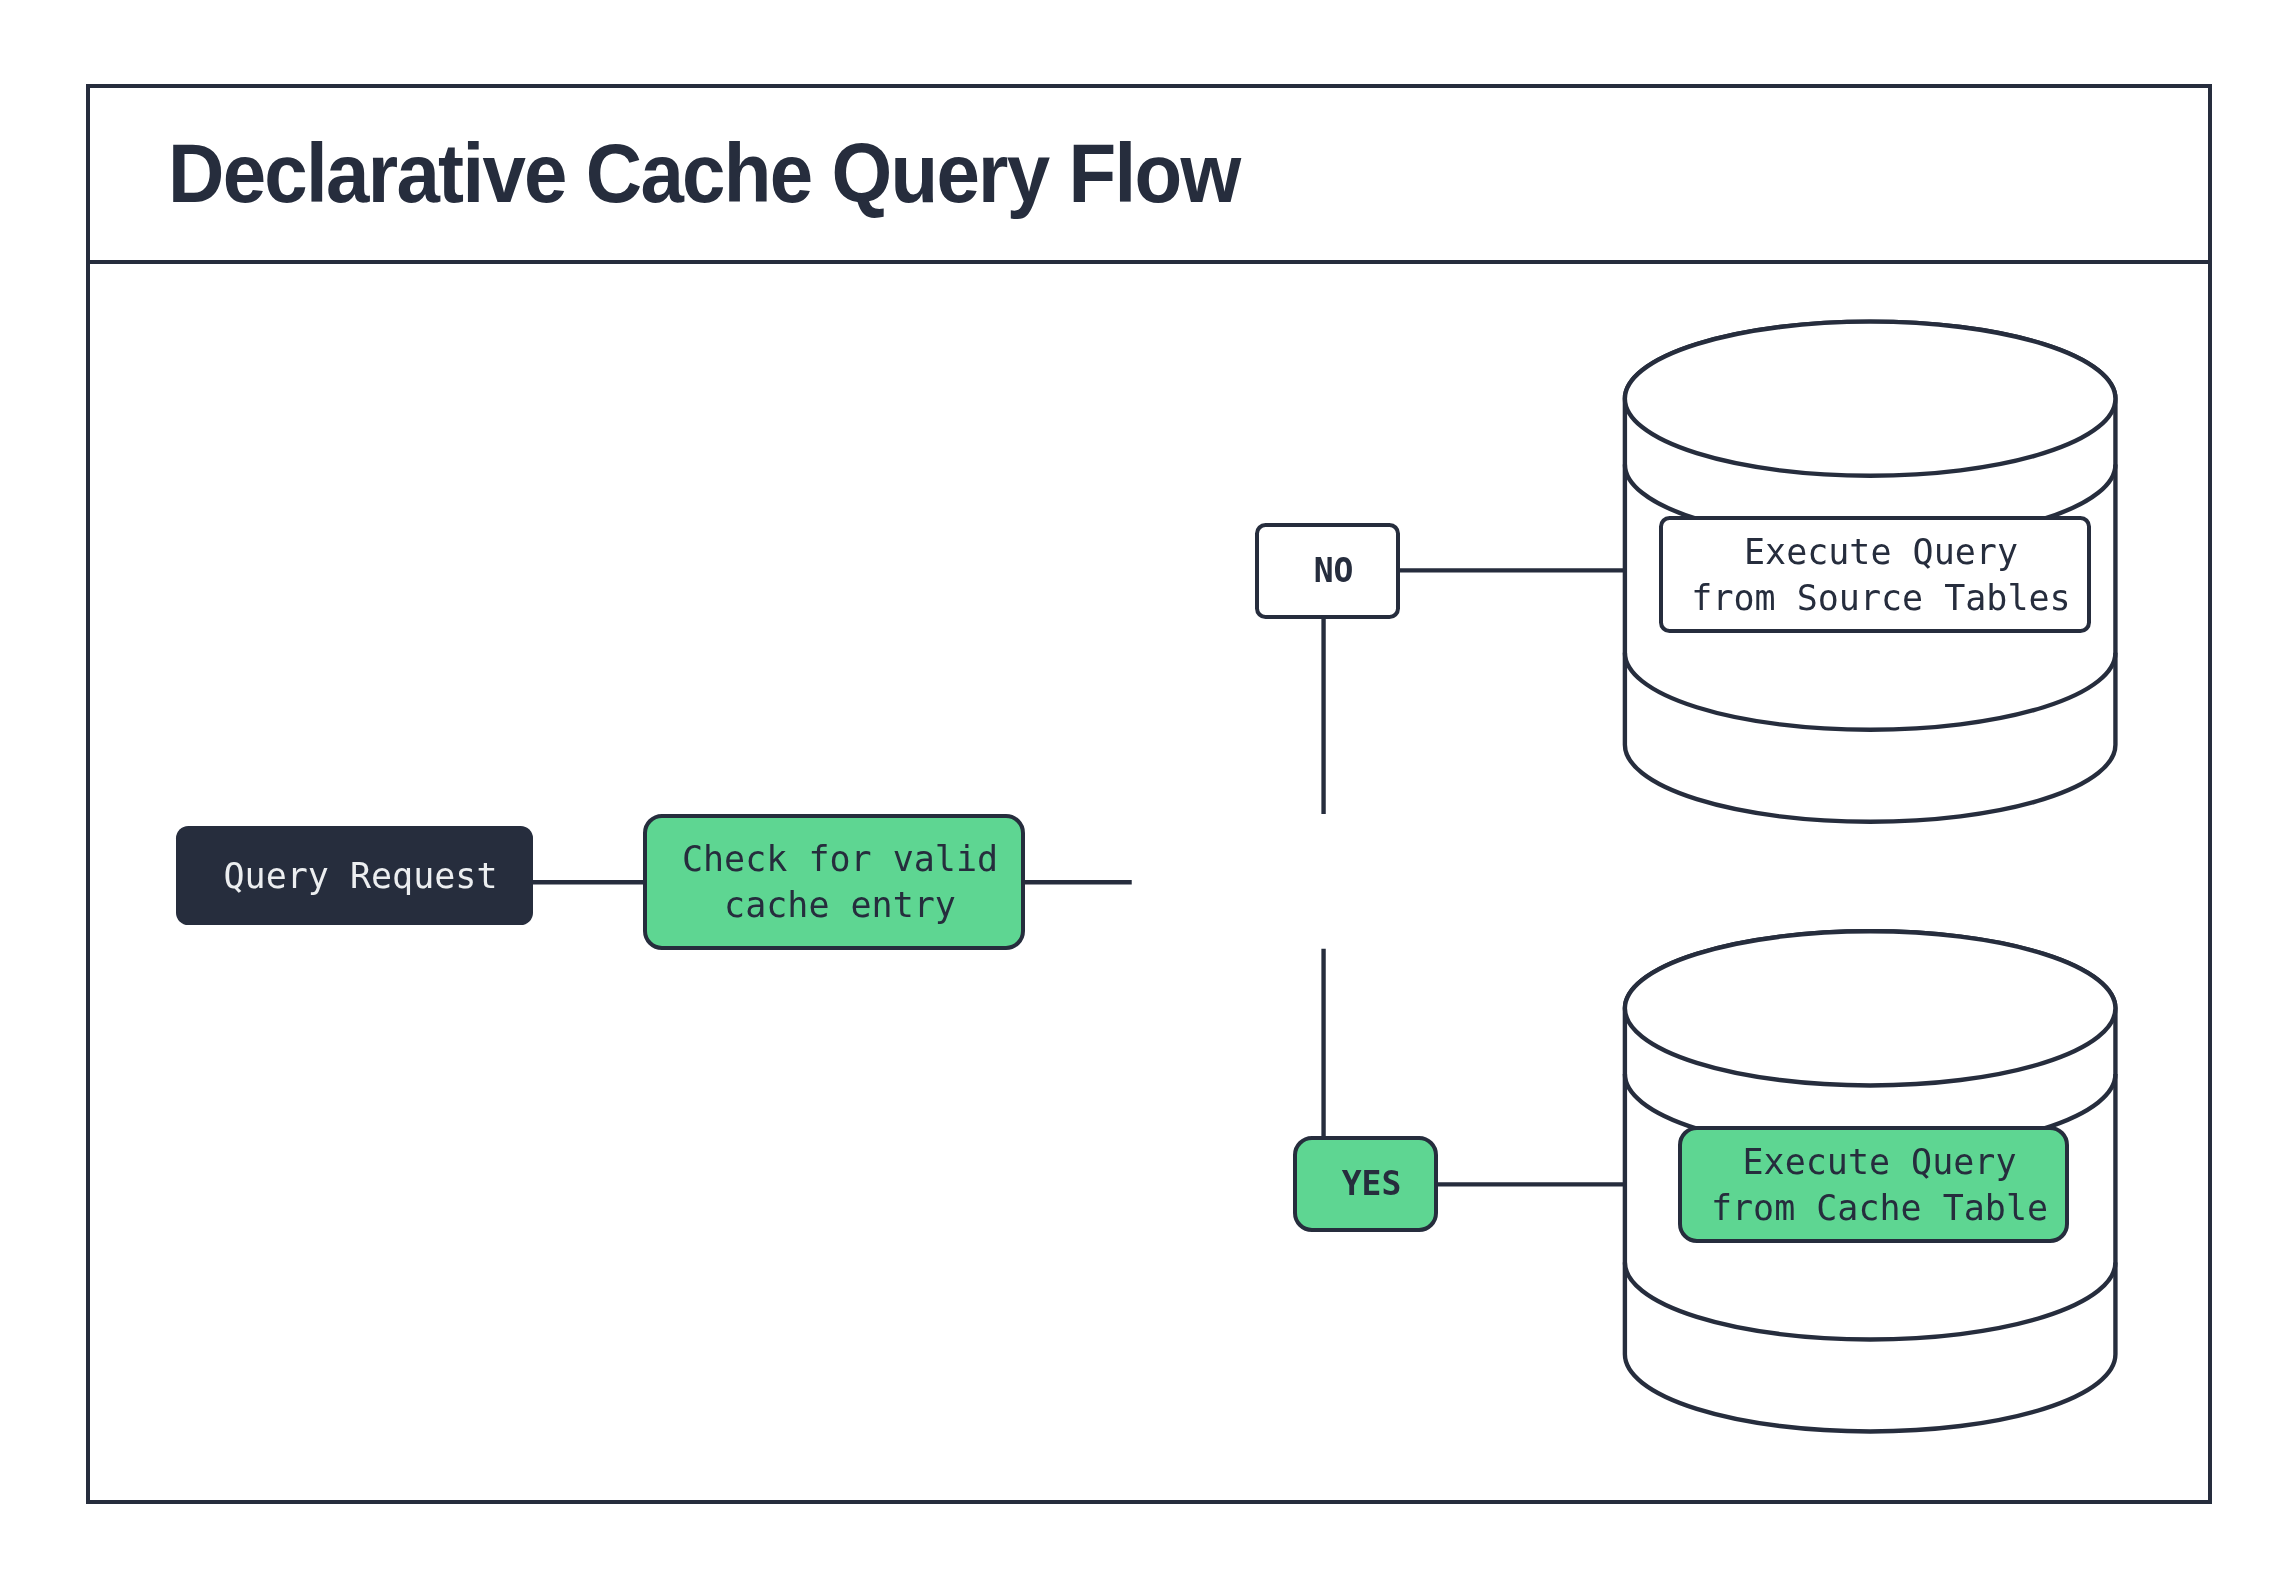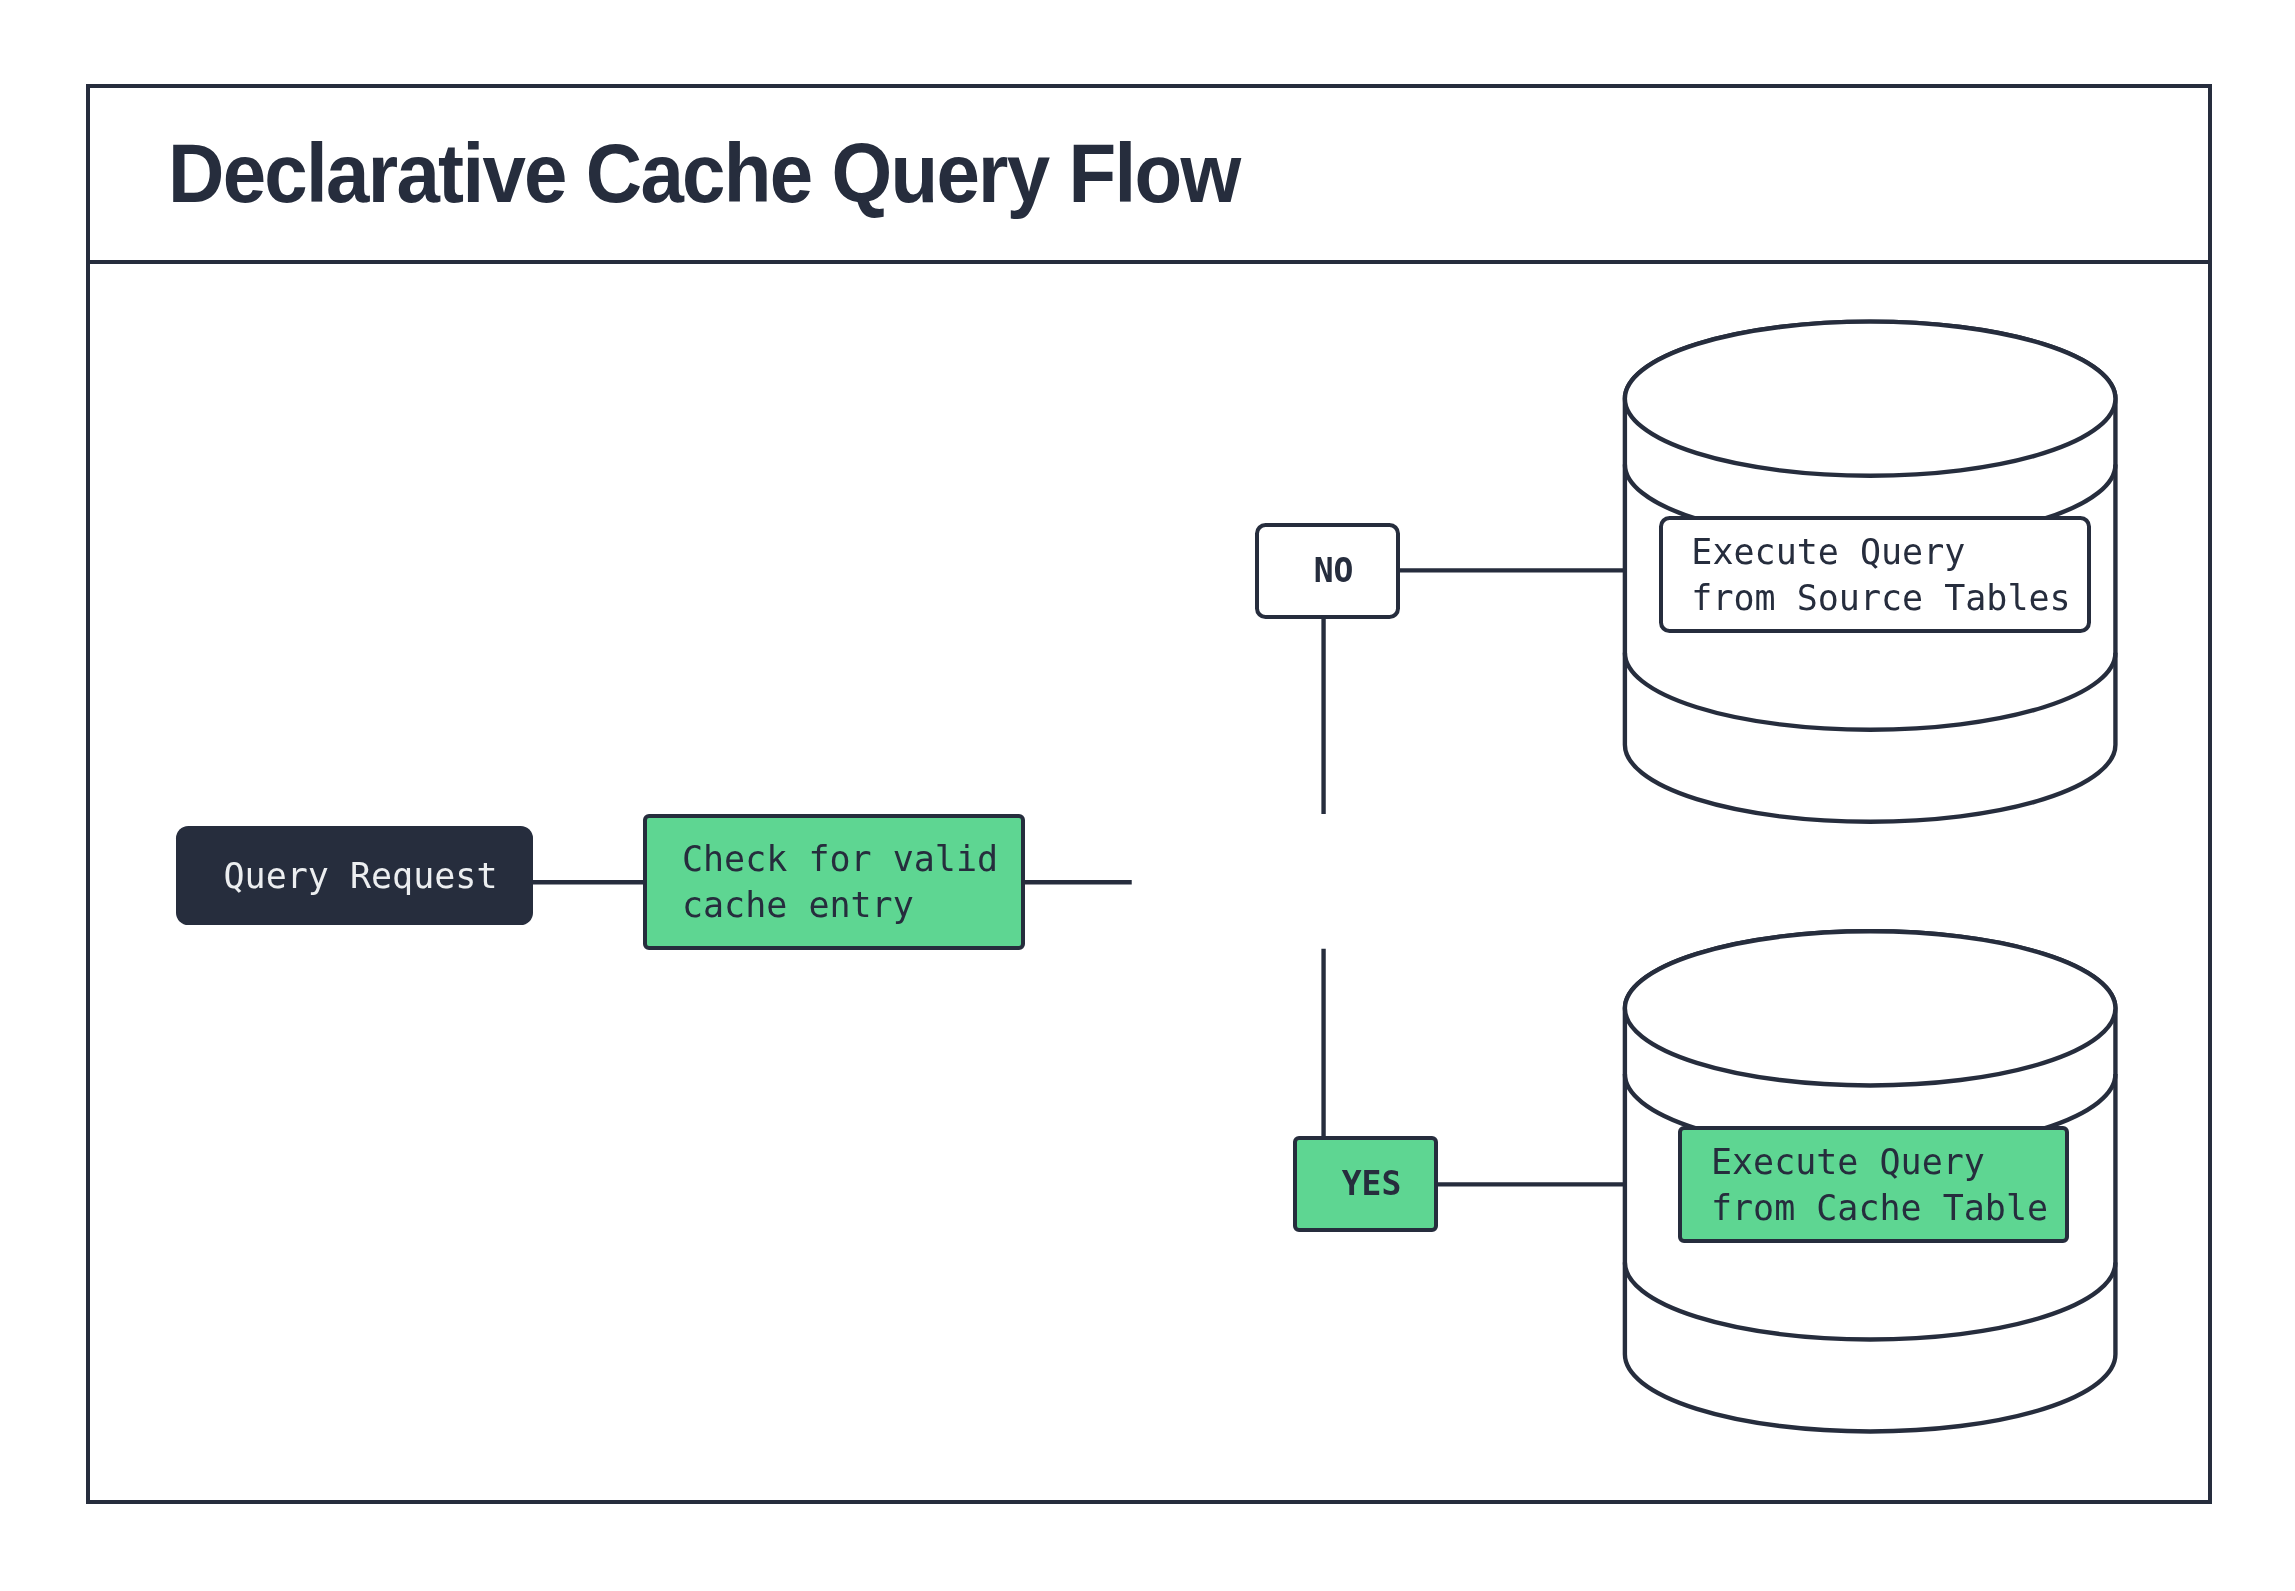--- a/index.html
+++ b/index.html
@@ -35,25 +35,25 @@
     white-space:nowrap;
   }
   
   #diagram-svg{position:absolute;left:0;top:0;z-index:1;}
   #diagram-svg line{stroke:var(--dark);stroke-width:5;}
   #diagram-svg .cyl-body{fill:var(--white);stroke:var(--dark);stroke-width:5;}
   #diagram-svg .cyl-arc{fill:none;stroke:var(--dark);stroke-width:5;}
   
   .node{
     position:absolute;z-index:2;box-sizing:border-box;
-    display:flex;align-items:center;justify-content:center;text-align:left;
+    display:flex;align-items:center;justify-content:center;text-align:center;
     font-size:35px;line-height:46px;white-space:pre-line;padding-left:12px;
   }
   .node-dark{background:var(--dark);color:var(--light);border-radius:12.3px;}
-  .node-green{background:var(--green);color:var(--dark);border:4.4px solid var(--dark);border-radius:6px;}
+  .node-green{background:var(--green);color:var(--dark);border:4.4px solid var(--dark);border-radius:19px;}
   .node-white{background:var(--white);color:var(--dark);border:4.4px solid var(--dark);border-radius:10.5px;}
   .node-small{font-weight:bold;font-size:33px;}
   #query-box   {left:176px; top:826px;  width:357px;height:99px;}
   #check-box   {left:643px; top:814px;  width:382px;height:136px;}
   #decision-box{left:1130px;top:812px;  width:411px;height:138px;}
   #no-box      {left:1255px;top:523px;  width:145px;height:96px;}
   #yes-box     {left:1255px;top:1136px; width:145px;height:96px;margin-left:38px;}
   #source-box  {left:1659px;top:516px;  width:432px;height:117px;}
   #cache-box   {left:1678px;top:1126px; width:391px;height:117px;}
 </style>

